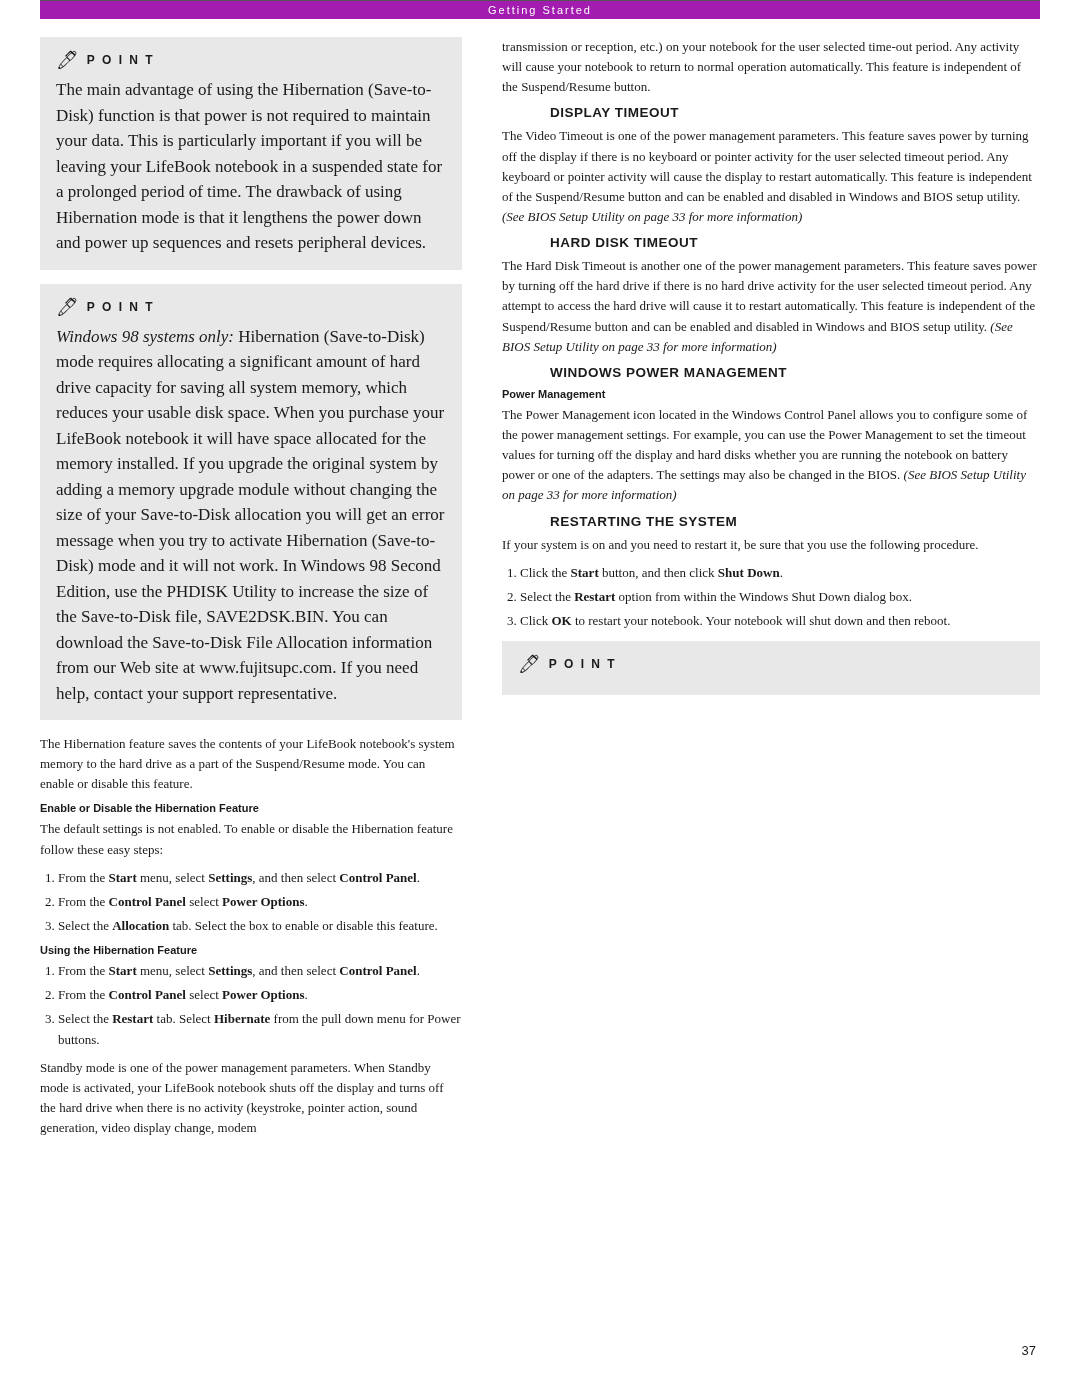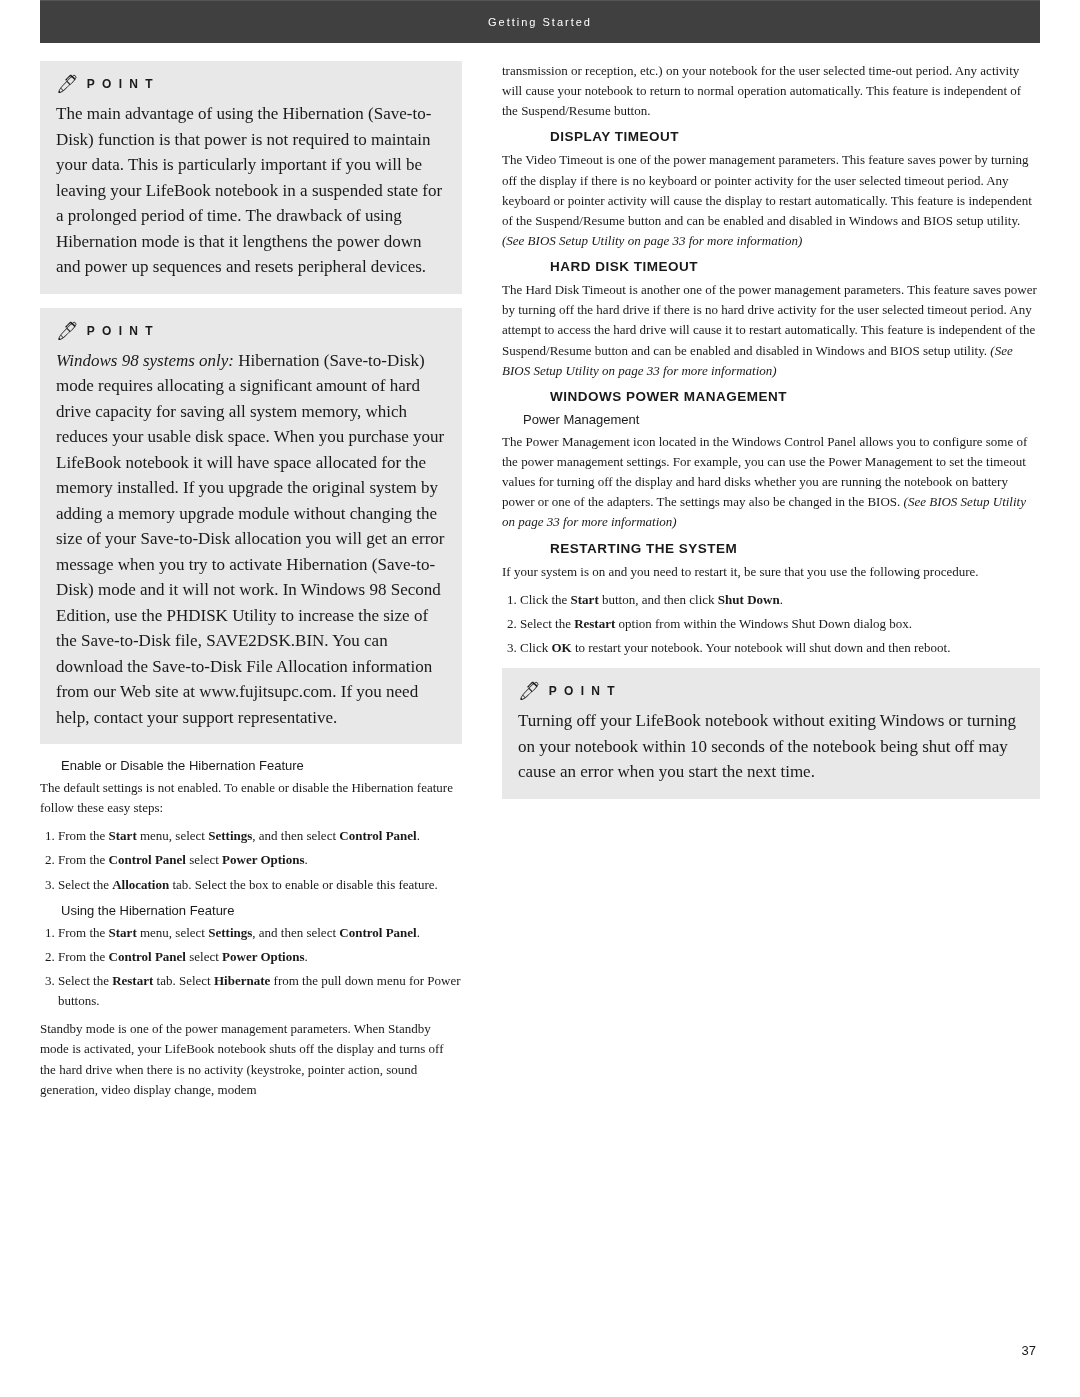--- a/index.html
+++ b/index.html
@@ -19,24 +19,24 @@
     }
     
     .top-rule {
       border: none;
       border-top: 1px solid #555;
       margin: 0 40px;
       margin-bottom: 0;
     }
     
     .header-bar {
-      background: #404040;
+      background: #a21caf;
       color: #fff;
       text-align: center;
-      padding: 15px 20px;
+      padding: 3px 20px;
       margin: 0 40px;
       font-family: Arial, Helvetica, sans-serif;
       font-size: 11px;
       letter-spacing: 2px;
       font-weight: normal;
       margin-bottom: 18px;
     }
     
     .columns {
       display: flex;
@@ -91,25 +91,24 @@
       letter-spacing: 0.5px;
       margin-bottom: 6px;
       margin-top: 14px;
       padding-left: 48px;
     }
     .section-heading:first-child {
       margin-top: 0;
     }
     .sub-heading {
       font-family: Arial, Helvetica, sans-serif;
-      font-size: 13px;
-      font-weight: normal;
+      font-size: 11px;
+      font-weight: bold;
       margin-bottom: 5px;
       margin-top: 8px;
-      margin-left: 21px;
     }
     .body-text {
       font-size: 13px;
       line-height: 1.55;
       margin-bottom: 8px;
     }
     .body-text em {
       font-style: italic;
     }
     
@@ -157,20 +156,21 @@
 
       <div class="point-box">
         <div class="point-header">
           <span class="point-icon">🖊</span>
           <span class="point-label">P O I N T</span>
         </div>
         <p class="point-text"><em>Windows 98 systems only:</em><span> Hibernation (Save-to-Disk) mode requires allocating a significant amount of hard drive capacity for saving all system memory, which reduces your usable disk space. When you purchase your LifeBook notebook it will have space allocated for the memory installed. If you upgrade the original system by adding a memory upgrade module without changing the size of your Save-to-Disk allocation you will get an error message when you try to activate Hibernation (Save-to-Disk) mode and it will not work. In Windows 98 Second Edition, use the PHDISK Utility to increase the size of the Save-to-Disk file, SAVE2DSK.BIN. You can download the Save-to-Disk File Allocation information from our Web site at www.fujitsupc.com. If you need help, contact your support representative.</span></p>
       </div>
 
       <div class="section-block">
+        <p class="body-text">The Hibernation feature saves the contents of your LifeBook notebook's system memory to the hard drive as a part of the Suspend/Resume mode. You can enable or disable this feature.</p>
         <p class="sub-heading">Enable or Disable the Hibernation Feature</p>
         <p class="body-text">The default settings is not enabled. To enable or disable the Hibernation feature follow these easy steps:</p>
         <ol>
           <li>From the <strong>Start</strong> menu, select <strong>Settings</strong>, and then select <strong>Control Panel</strong>.</li>
           <li>From the <strong>Control Panel</strong> select <strong>Power Options</strong>.</li>
           <li>Select the <strong>Allocation</strong> tab. Select the box to enable or disable this feature.</li>
         </ol>
         <p class="sub-heading">Using the Hibernation Feature</p>
         <ol>
           <li>From the <strong>Start</strong> menu, select <strong>Settings</strong>, and then select <strong>Control Panel</strong>.</li>
@@ -213,21 +213,20 @@
           <li>Select the <strong>Restart</strong> option from within the Windows Shut Down dialog box.</li>
           <li>Click <strong>OK</strong> to restart your notebook. Your notebook will shut down and then reboot.</li>
         </ol>
       </div>
 
       <div class="point-box" style="margin-top:10px;">
         <div class="point-header">
           <span class="point-icon">🖊</span>
           <span class="point-label">P O I N T</span>
         </div>
-        <p class="point-text">Turning off your LifeBook notebook without exiting Windows or turning on your notebook within 10 seconds of the notebook being shut off may cause an error when you start the next time.</p>
       </div>
 
     </div>
 
   </div>
 
   <div class="page-number">37</div>
 
 </div>
 

